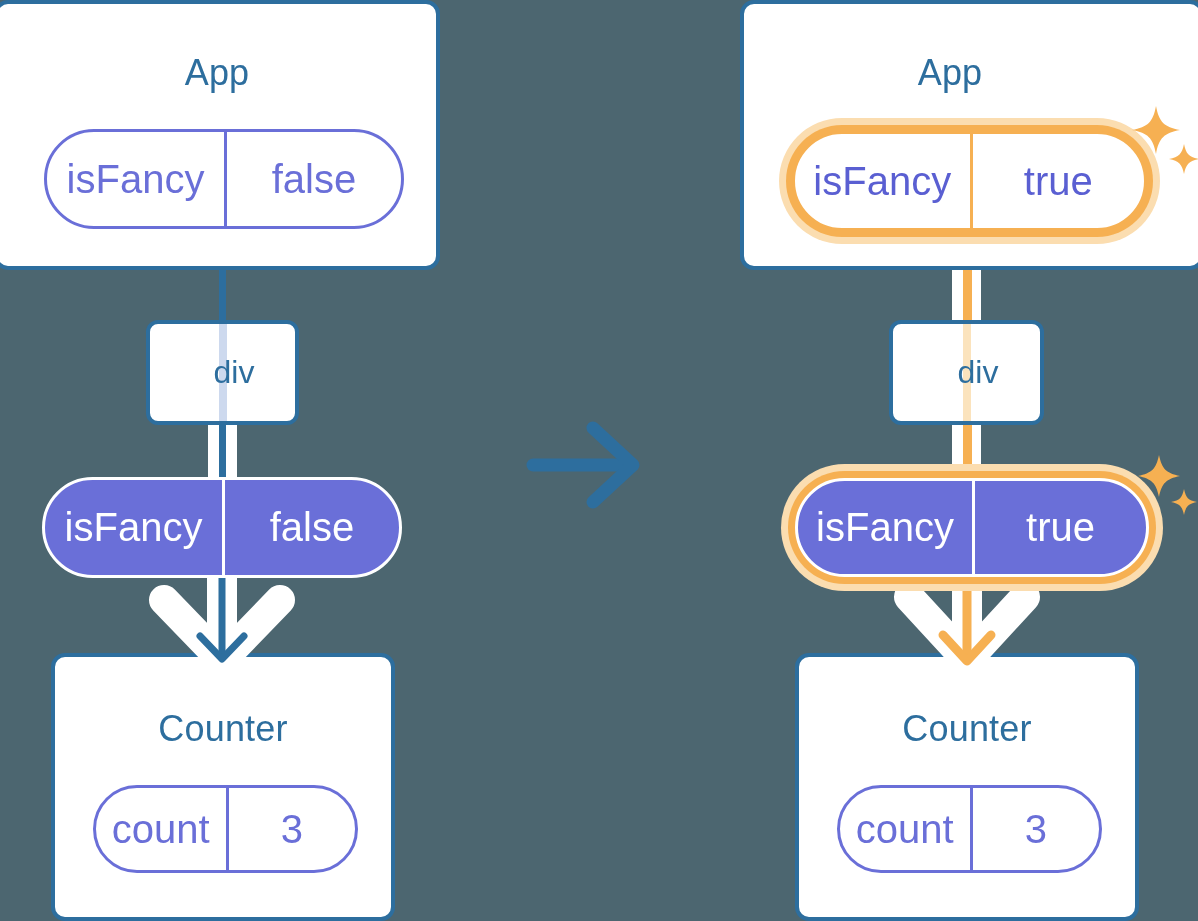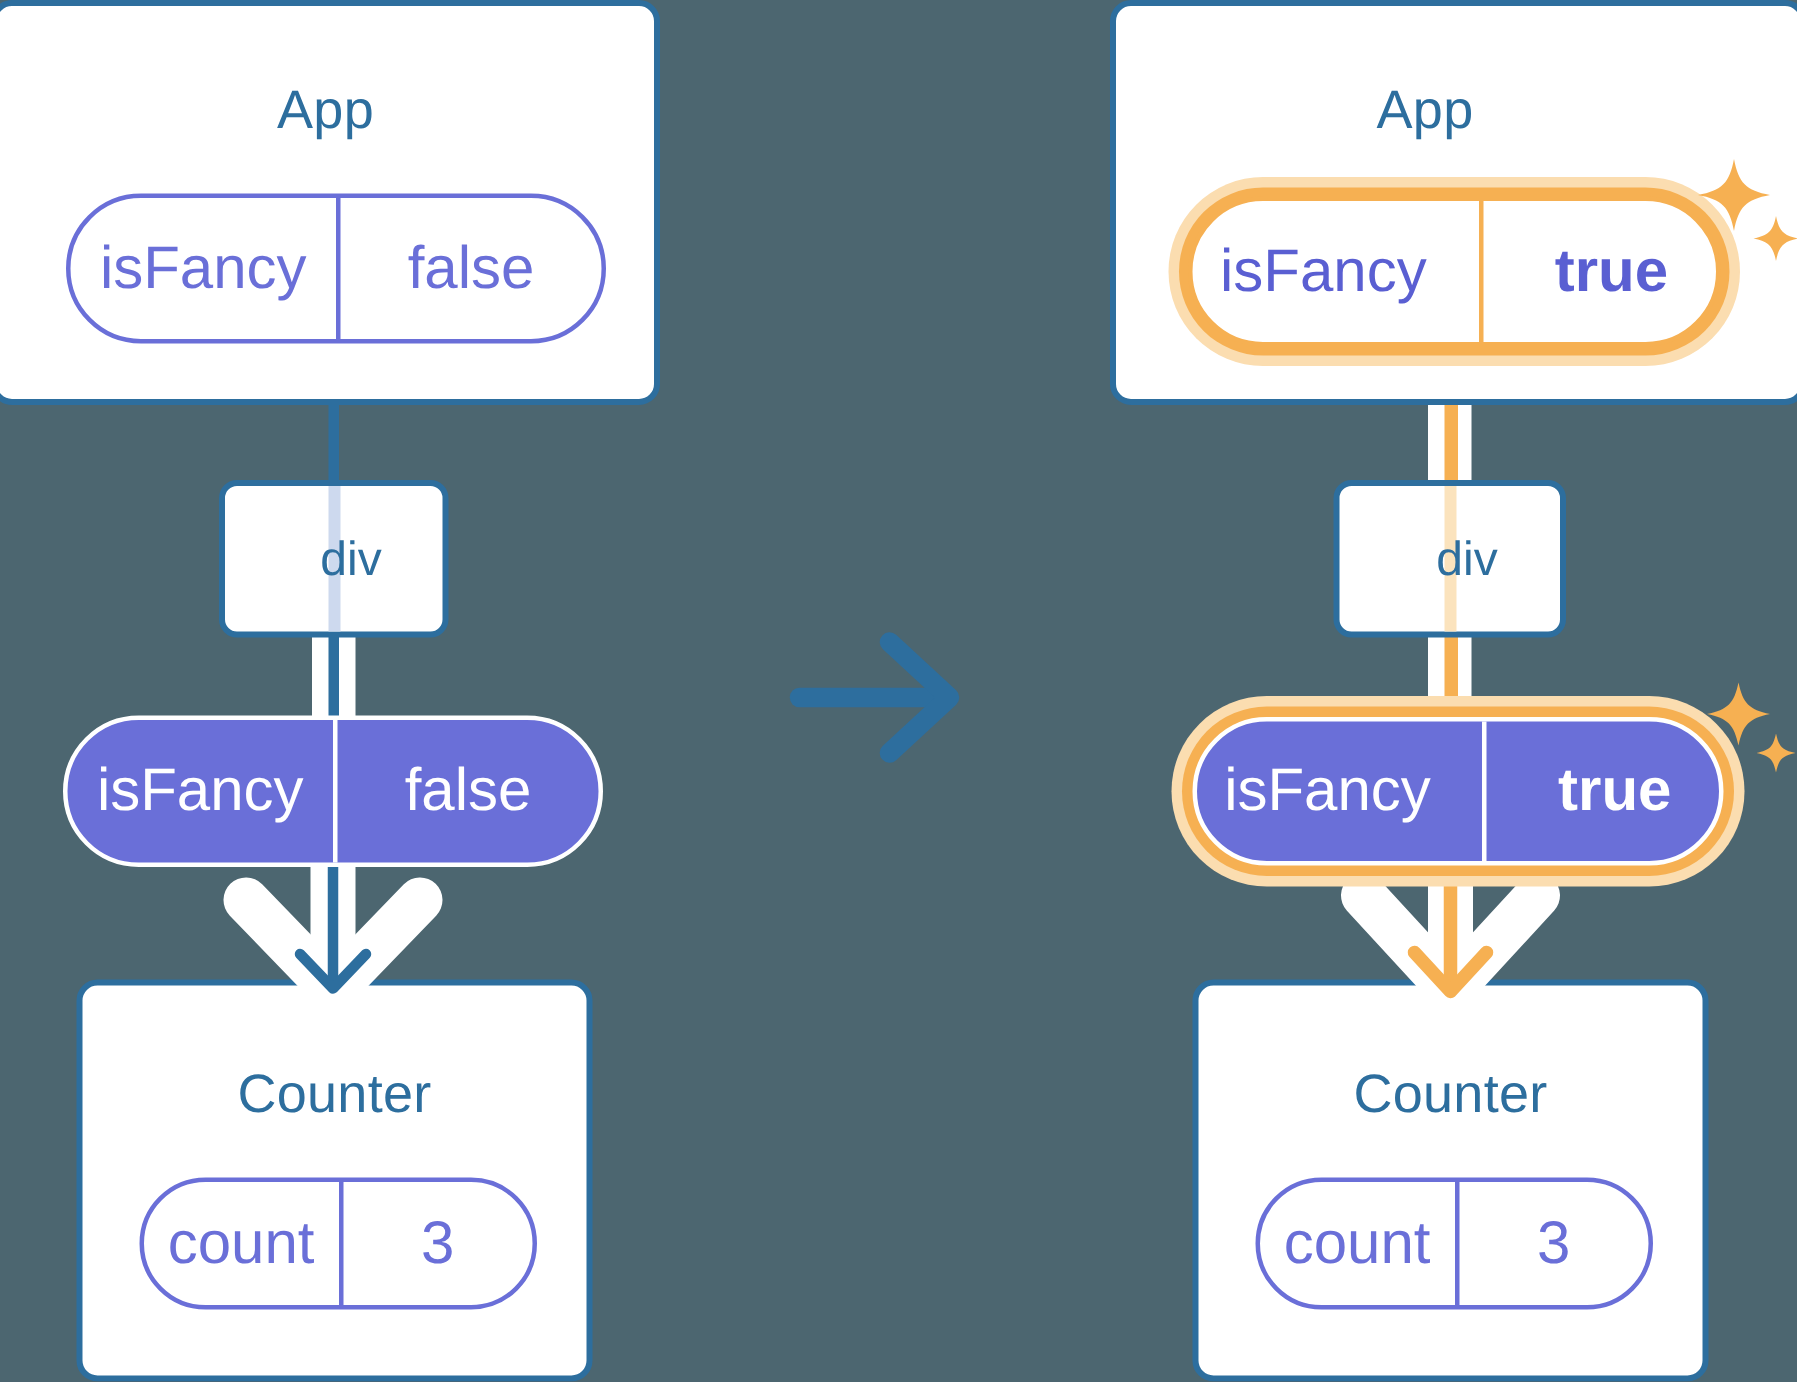--- a/index.html
+++ b/index.html
@@ -97,21 +97,21 @@
 
   
   .pill.filled {
     background: #6a6fd8;
     border: 3px solid #ffffff;
   }
   .pill.filled .pill-key,
   .pill.filled .pill-val { color: #ffffff; }
   .pill.filled .pill-val { border-left: 3px solid #ffffff; }
 
-  .pill .pill-val.bold { font-weight: bold; margin-left: 16px; }
+  .pill .pill-val.bold { font-weight: normal; }
 
   
   .pill.highlight {
     box-shadow:
       0 0 0 6px #f6b052,
       0 0 0 13px #fbddb0;
   }
   .pill.outline.highlight {
     border-color: #f6b052;
   }

